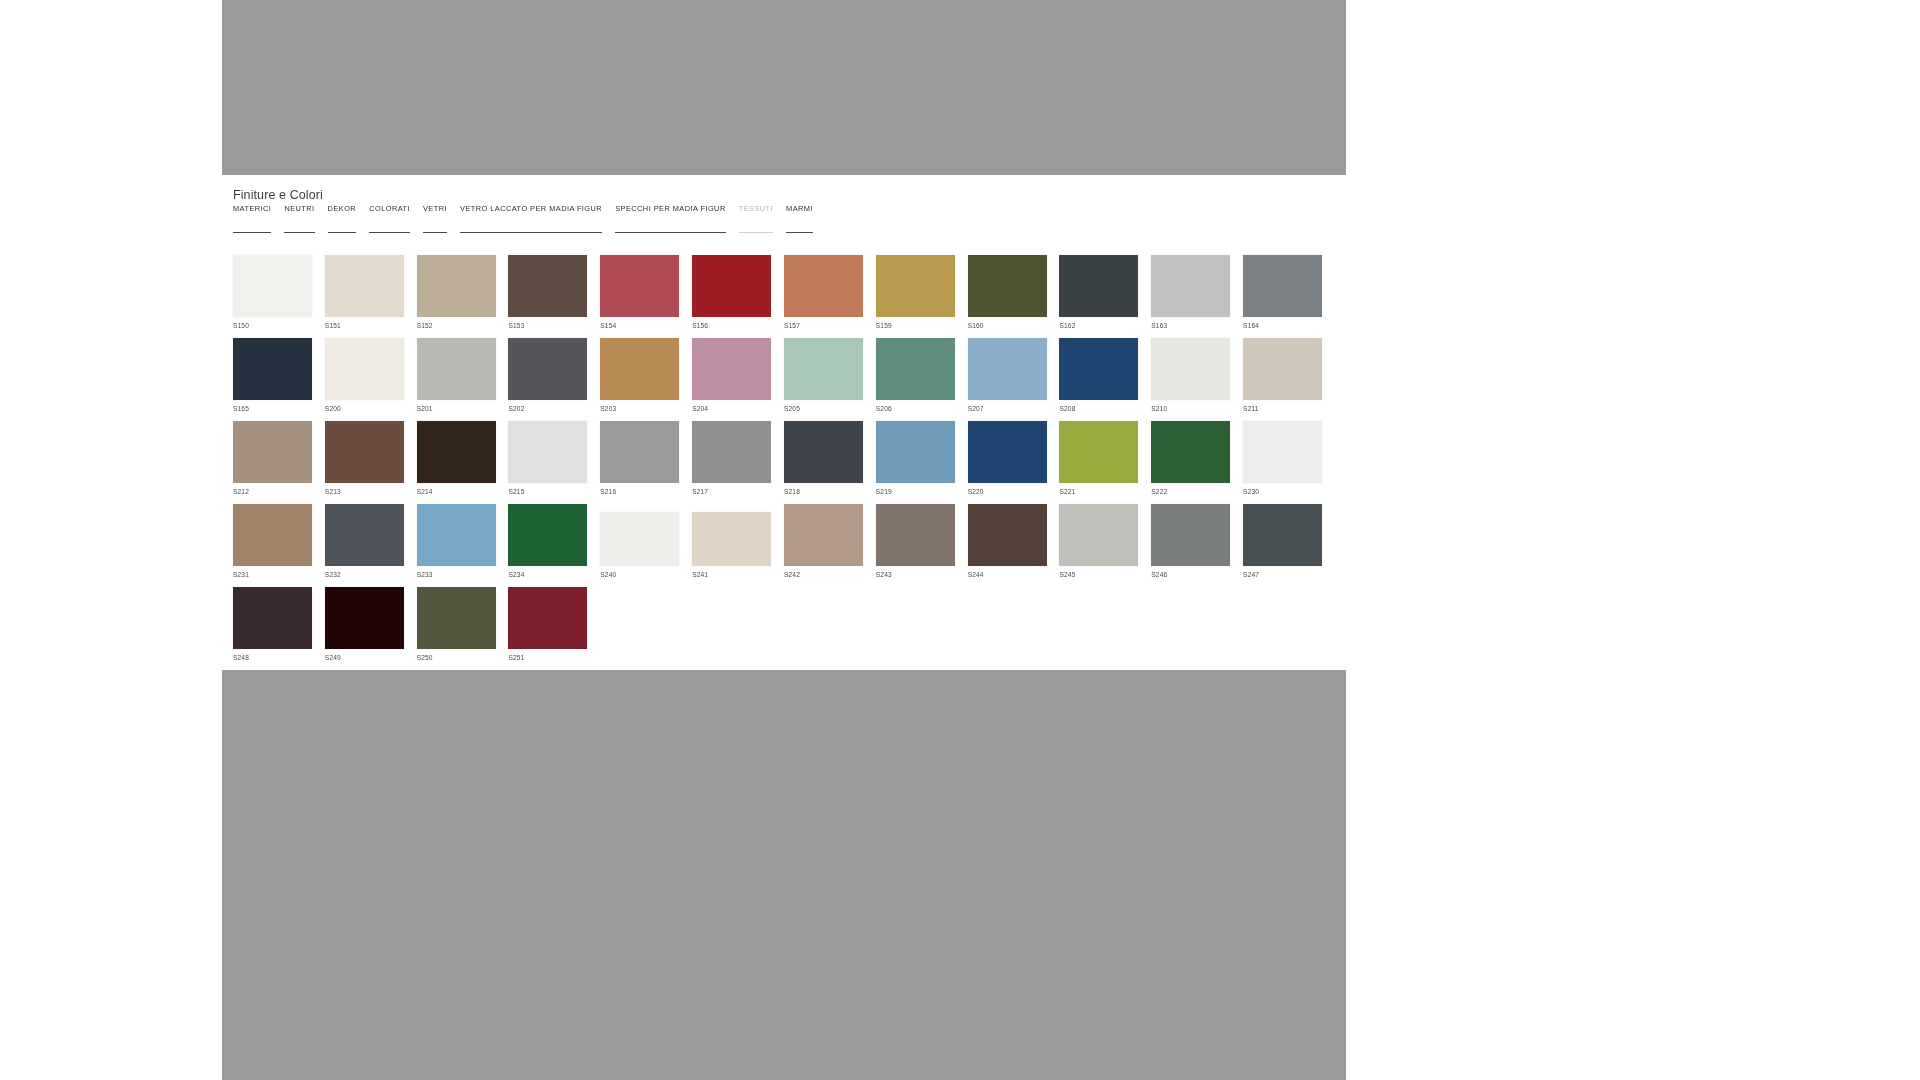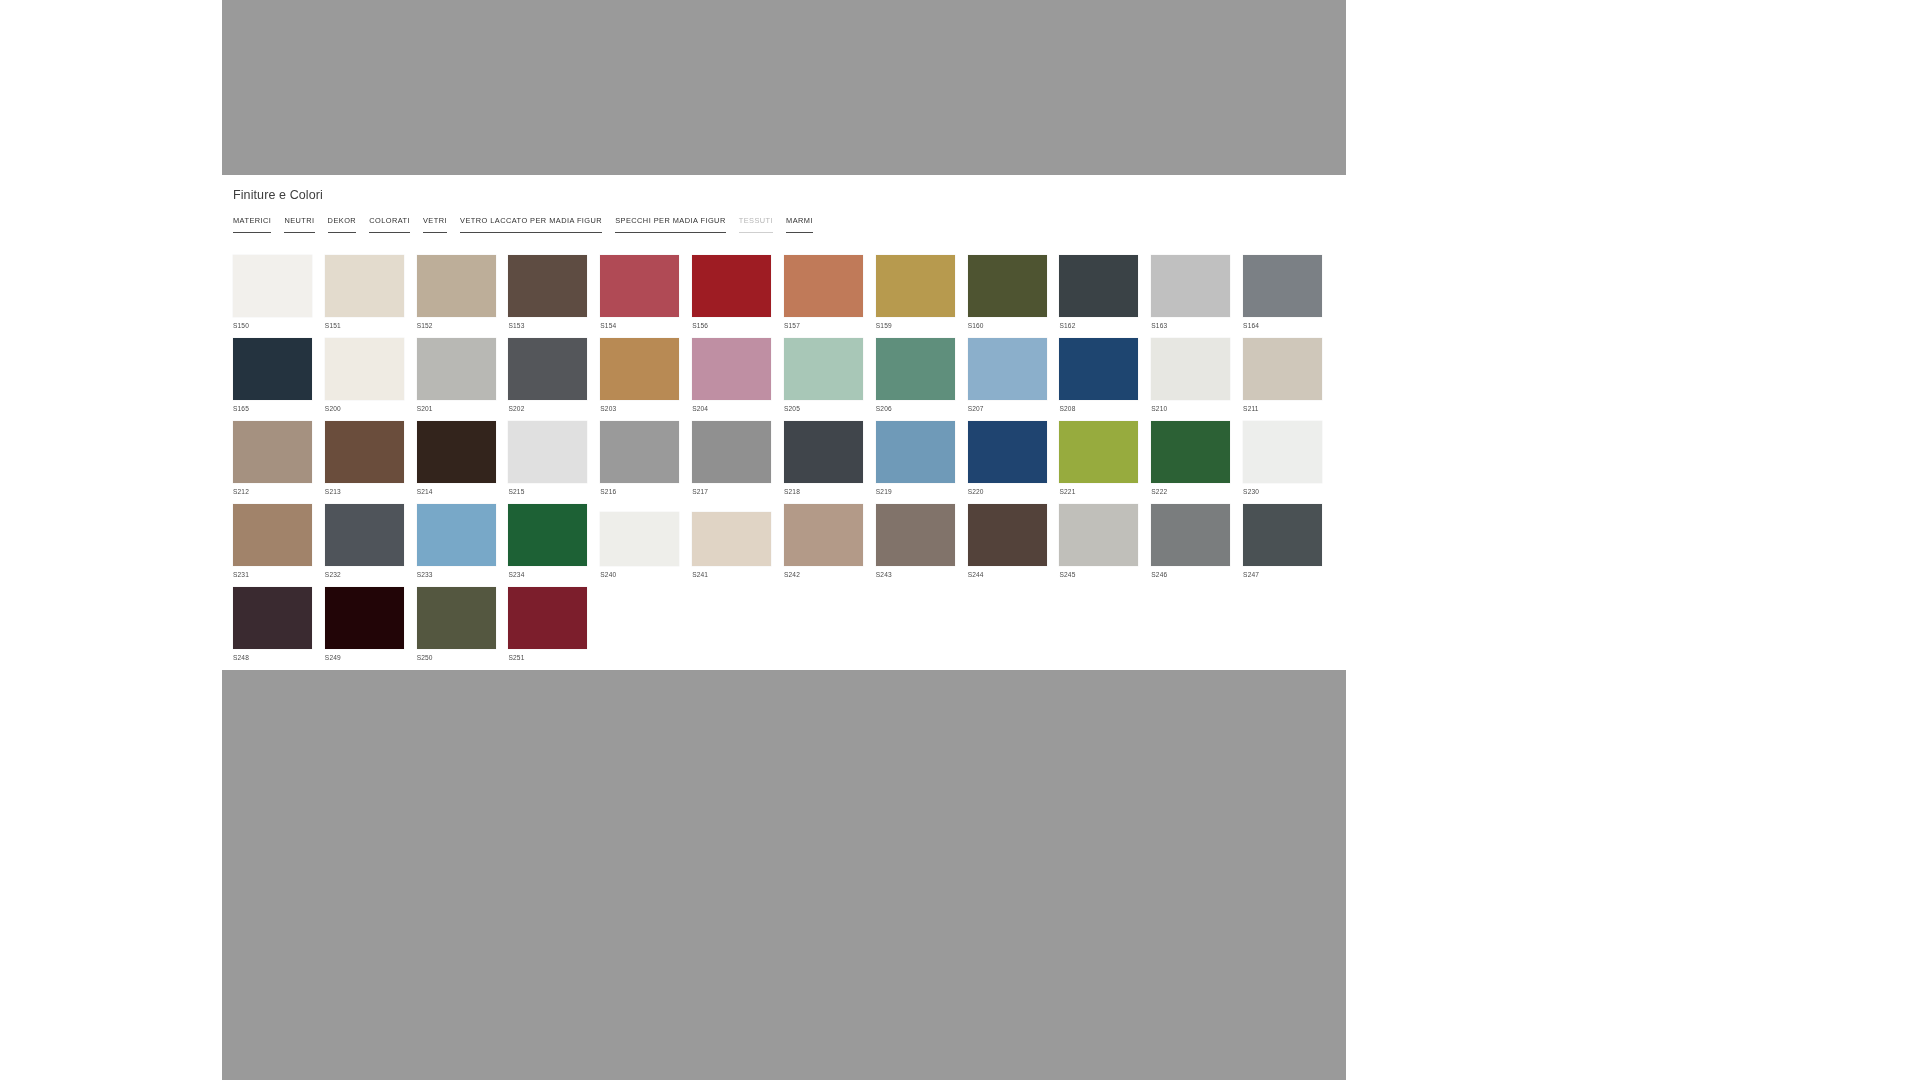--- a/index.html
+++ b/index.html
@@ -47,21 +47,21 @@
     left: 11px; top: 42px;
     display: flex;
     align-items: flex-end;
     gap: 13px;
     height: 16px;
   }
   .tab {
     font-size: 7.4px;
     letter-spacing: .45px;
     color: #2e2e2e;
-    padding-bottom: 7px;
+    padding-bottom: 19px;
     border-bottom: 1.1px solid #4a4a4a;
     line-height: 9px;
     white-space: nowrap;
     cursor: pointer;
     text-transform: uppercase;
   }
   .tab.active {
     color: #b6b6b6;
     border-bottom-color: #cfcfcf;
   }

